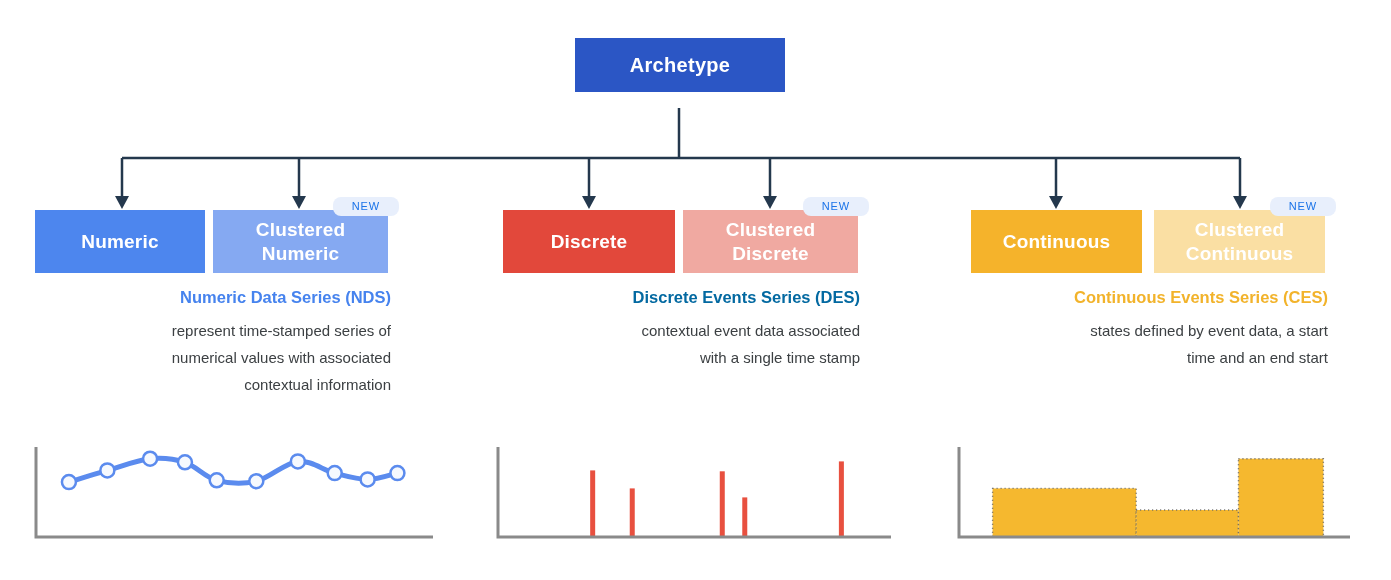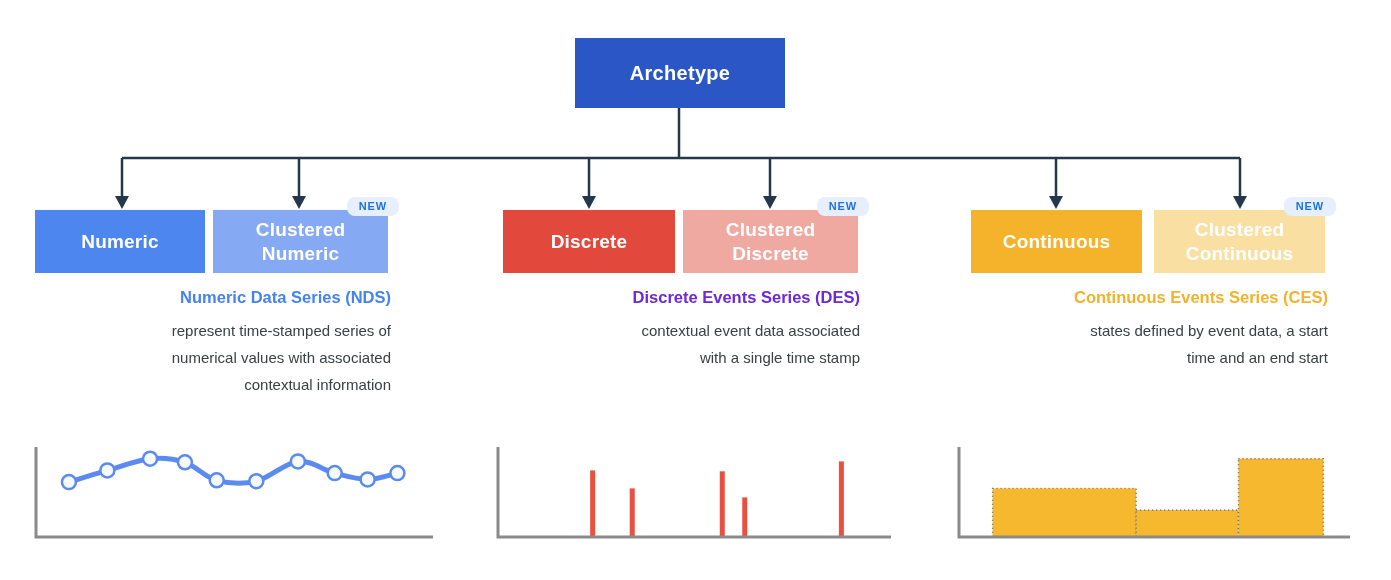--- a/index.html
+++ b/index.html
@@ -1,24 +1,24 @@
 <!DOCTYPE html>
 <html><head>
 <meta charset="utf-8">
 <style>
   html,body{margin:0;padding:0;background:#ffffff;}
   body{font-family:"Liberation Sans",sans-serif;}
   .canvas{position:relative;width:1391px;height:580px;background:#ffffff;overflow:hidden;}
   svg.connectors{position:absolute;left:0;top:0;}
   .node{position:absolute;display:flex;flex-direction:column;align-items:center;justify-content:center;
         color:#ffffff;font-weight:bold;text-align:center;line-height:1.22;}
-  .root-node{left:575px;top:38px;width:210px;height:70px;font-size:20px;letter-spacing:.3px;}
+  .root-node{left:575px;top:38px;width:210px;height:54px;font-size:20px;letter-spacing:.3px;}
   .g-node{top:210px;height:63px;font-size:19px;letter-spacing:.2px;}
-  .badge{position:absolute;top:-13px;right:-11px;font-size:11px;font-weight:bold;
-         padding:4px 12px;border-radius:8px;letter-spacing:.9px;line-height:1;}
+  .badge{position:absolute;top:-13px;right:-11px;font-size:11px;font-weight:normal;
+         padding:4px 19px;border-radius:8px;letter-spacing:.9px;line-height:1;}
   .desc{position:absolute;top:288px;width:360px;text-align:right;}
   .desc-heading{font-size:16.5px;font-weight:bold;margin-bottom:9px;line-height:1.2;}
   .desc-line{font-size:15px;color:#3C4043;line-height:27px;}
   .mini-chart{position:absolute;}
 </style>
 </head>
 <body>
 
 <div class="canvas">
 
@@ -71,21 +71,21 @@
 
   <div class="node g-node" style="left: 503px; width: 172px; background: rgb(226, 72, 59);">
     <span>Discrete</span>
   </div>
   <div class="node g-node" style="left: 683px; width: 175px; background: rgb(240, 169, 161);">
     <span>Clustered</span>
     <span>Discrete</span>
     <span class="badge" style="background: rgb(232, 239, 252); color: rgb(26, 115, 232);">NEW</span>
   </div>
   <div class="desc" style="left:500px;">
-    <div class="desc-heading" style="color: #6d28d9;">Discrete Events Series (DES)</div>
+    <div class="desc-heading" style="color: #0369a1;">Discrete Events Series (DES)</div>
     <div class="desc-line">contextual event data associated</div>
     <div class="desc-line">with a single time stamp</div>
   </div>
   <svg class="mini-chart" style="left:495px;top:445px;" width="398" height="95">
       <rect x="95.172" y="25.400000000000006" width="5" height="66.6" fill="#E8503F"></rect>
       <rect x="134.74800000000002" y="43.4" width="5" height="48.6" fill="#E8503F"></rect>
       <rect x="224.76399999999998" y="26.299999999999997" width="5" height="65.7" fill="#E8503F"></rect>
       <rect x="247.268" y="52.4" width="5" height="39.6" fill="#E8503F"></rect>
       <rect x="343.88" y="16.400000000000006" width="5" height="75.6" fill="#E8503F"></rect>
       <path d="M3,2 L3,92 L396,92" stroke="#8A8A8A" stroke-width="3" fill="none"></path>

